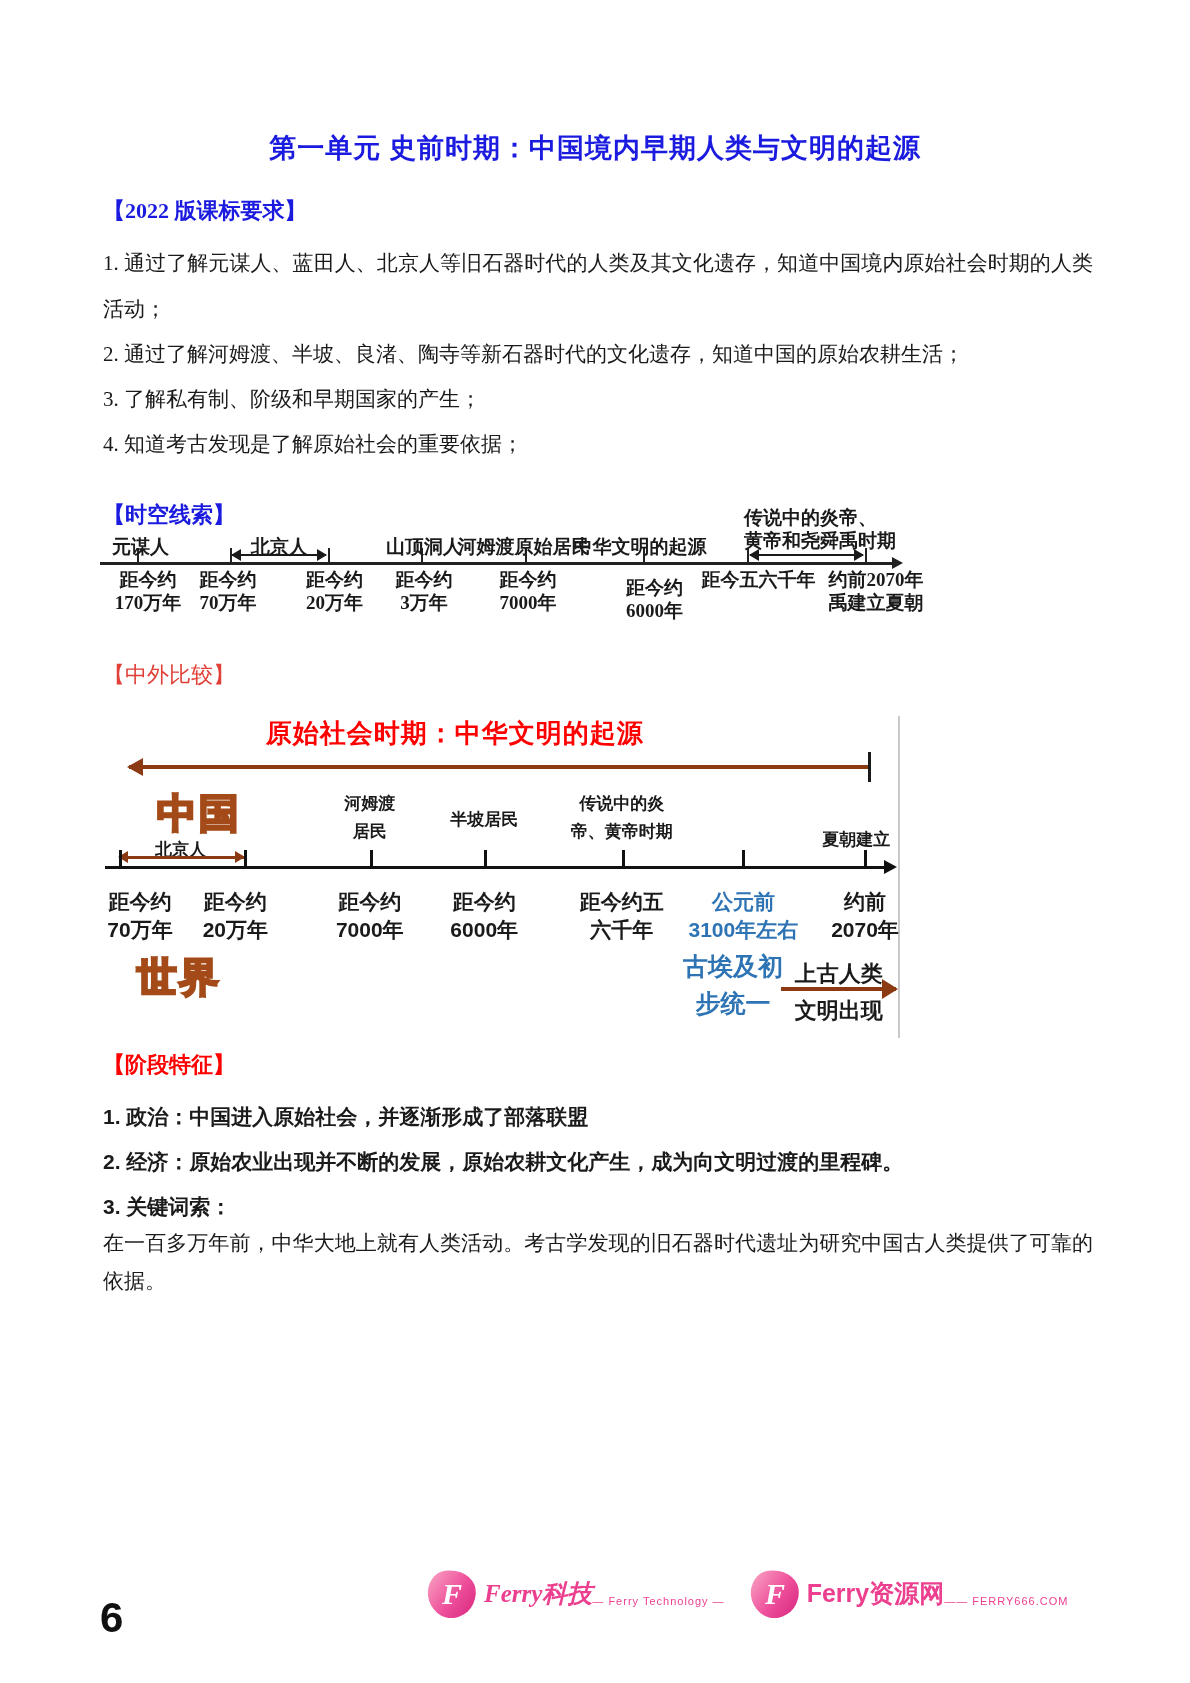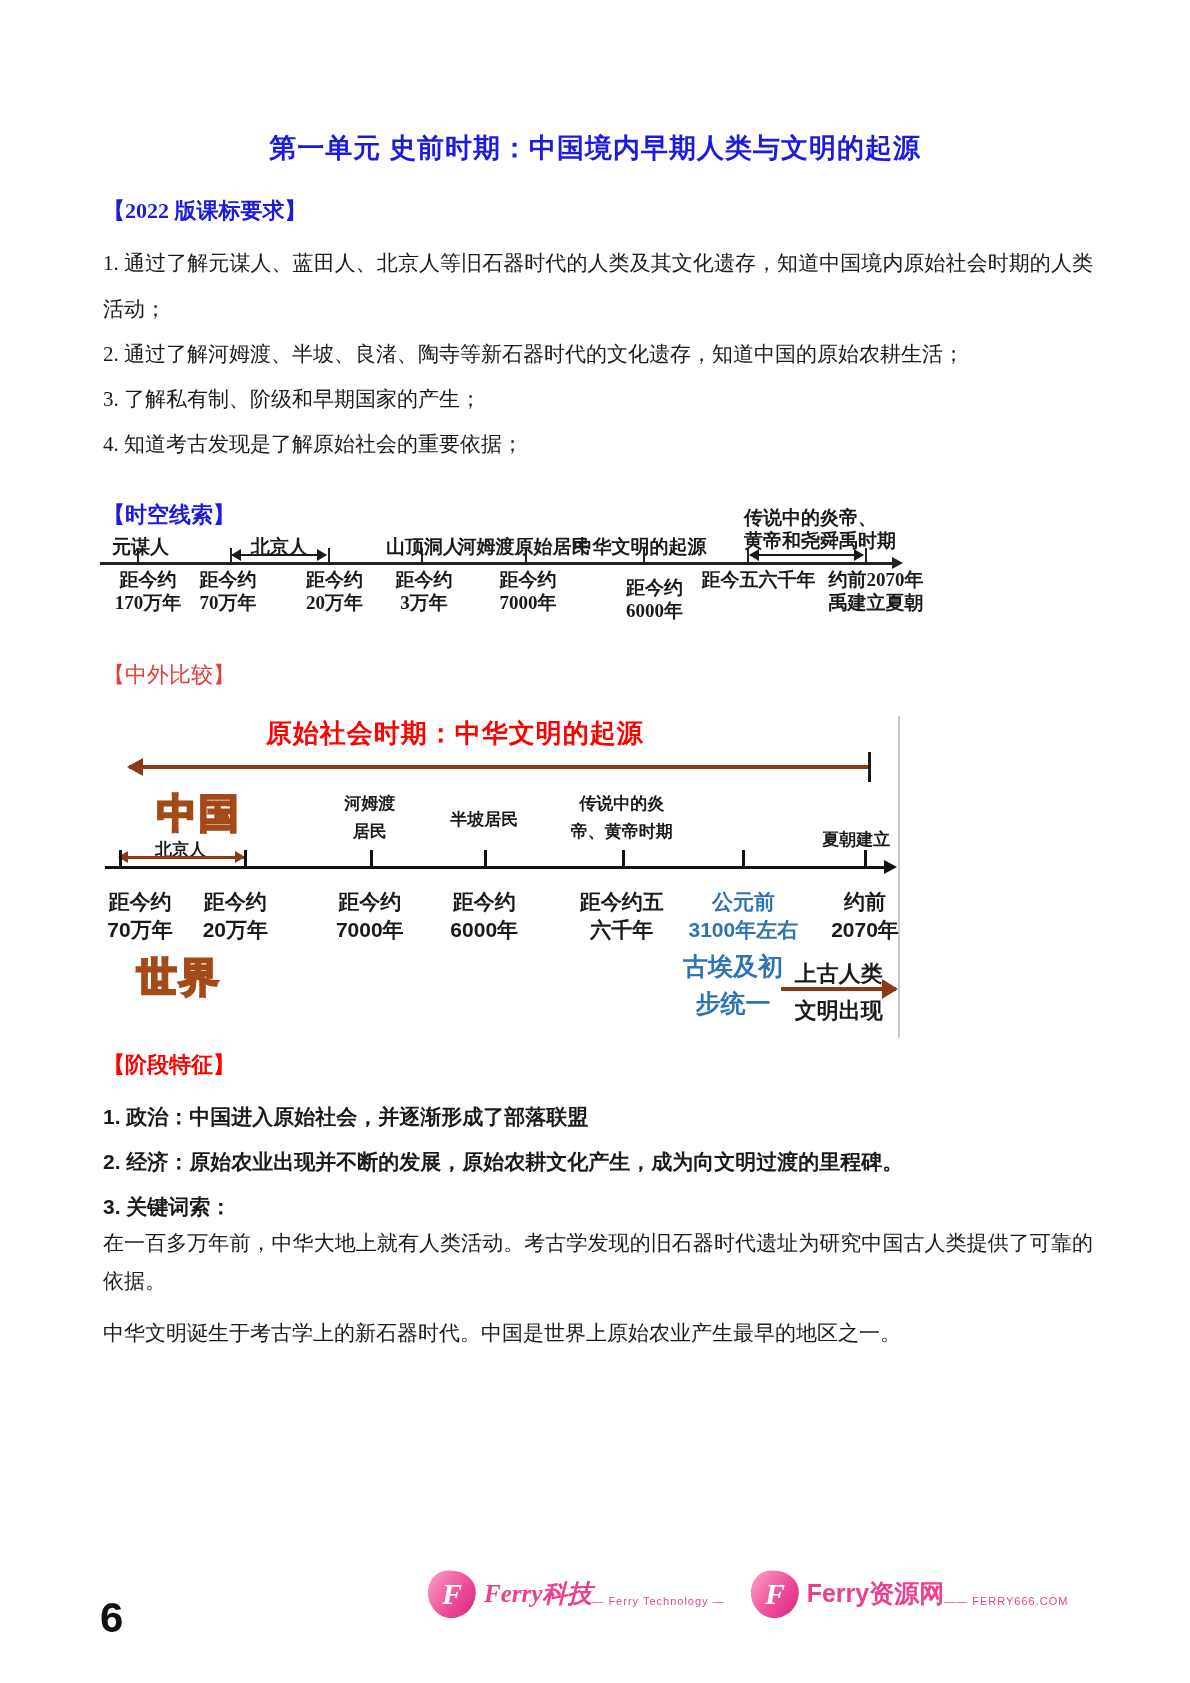--- a/index.html
+++ b/index.html
@@ -245,21 +245,20 @@
       <div>上古人类</div>
         <div>文明出现</div>
     </div>
   </div>
 
   <div class="abs h-red" style="top:1050px;">【阶段特征】</div>
   <p class="abs body-line bold-sans" style="top:1094px;">1. 政治：中国进入原始社会，并逐渐形成了部落联盟</p>
   <p class="abs body-line bold-sans" style="top:1139px;">2. 经济：原始农业出现并不断的发展，原始农耕文化产生，成为向文明过渡的里程碑。</p>
   <p class="abs body-line bold-sans" style="top:1184px;">3. 关键词索：</p>
   <p class="abs body-line" style="top:1224px; line-height:38px;">在一百多万年前，中华大地上就有人类活动。考古学发现的旧石器时代遗址为研究中国古人类提供了可靠的依据。</p>
-  <p class="abs body-line" style="top:1310px;">中华文明诞生于考古学上的新石器时代。中国是世界上原始农业产生最早的地区之一。</p>
 
   <div class="abs pagenum">6</div>
   <div class="abs footer-logos">
     <div class="logo">
       <div class="blob">
           <span>F</span>
         </div>
       <div class="logo-text">
         <span class="logo-name">Ferry科技</span>
         <span class="logo-sub">— Ferry Technology —</span>

